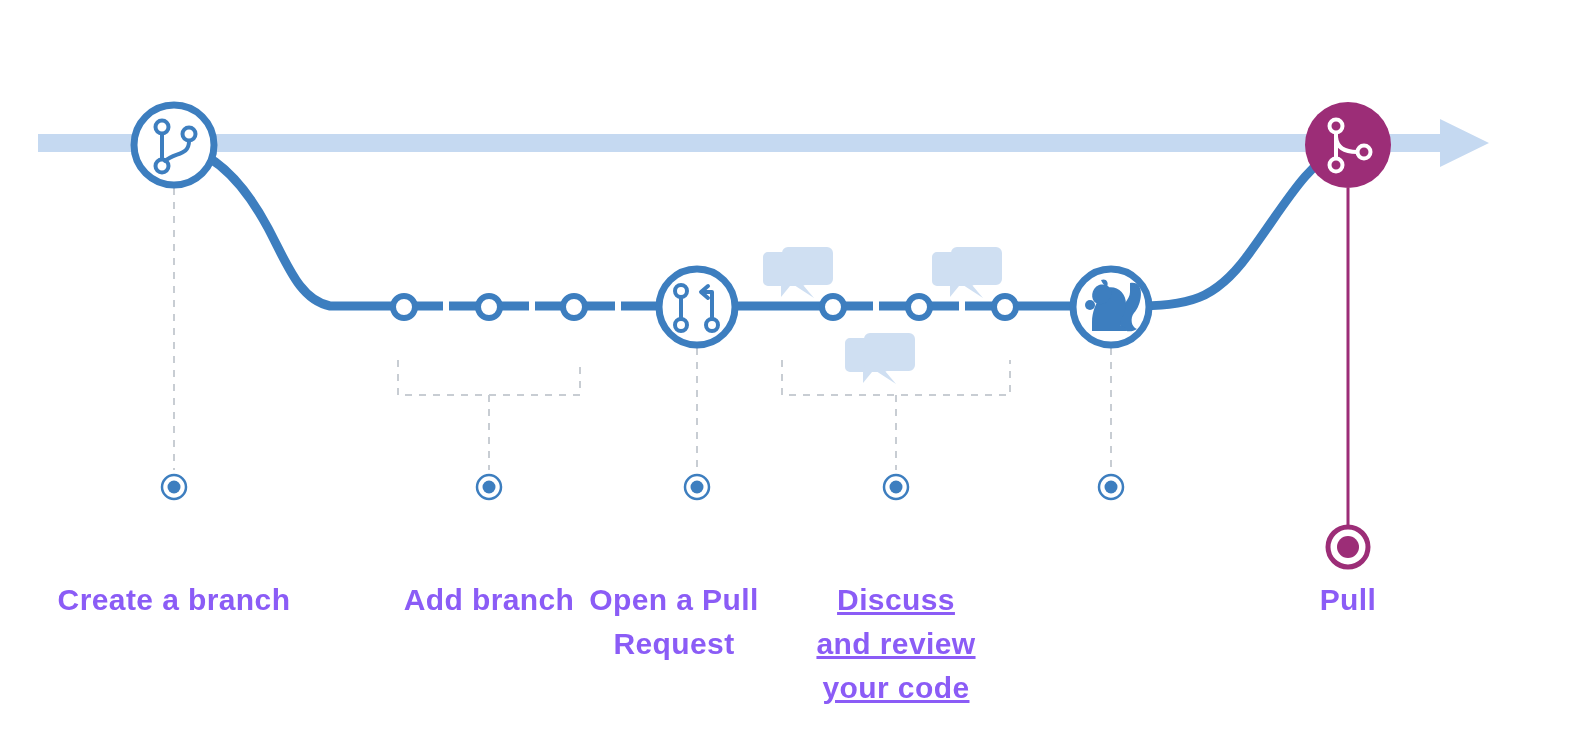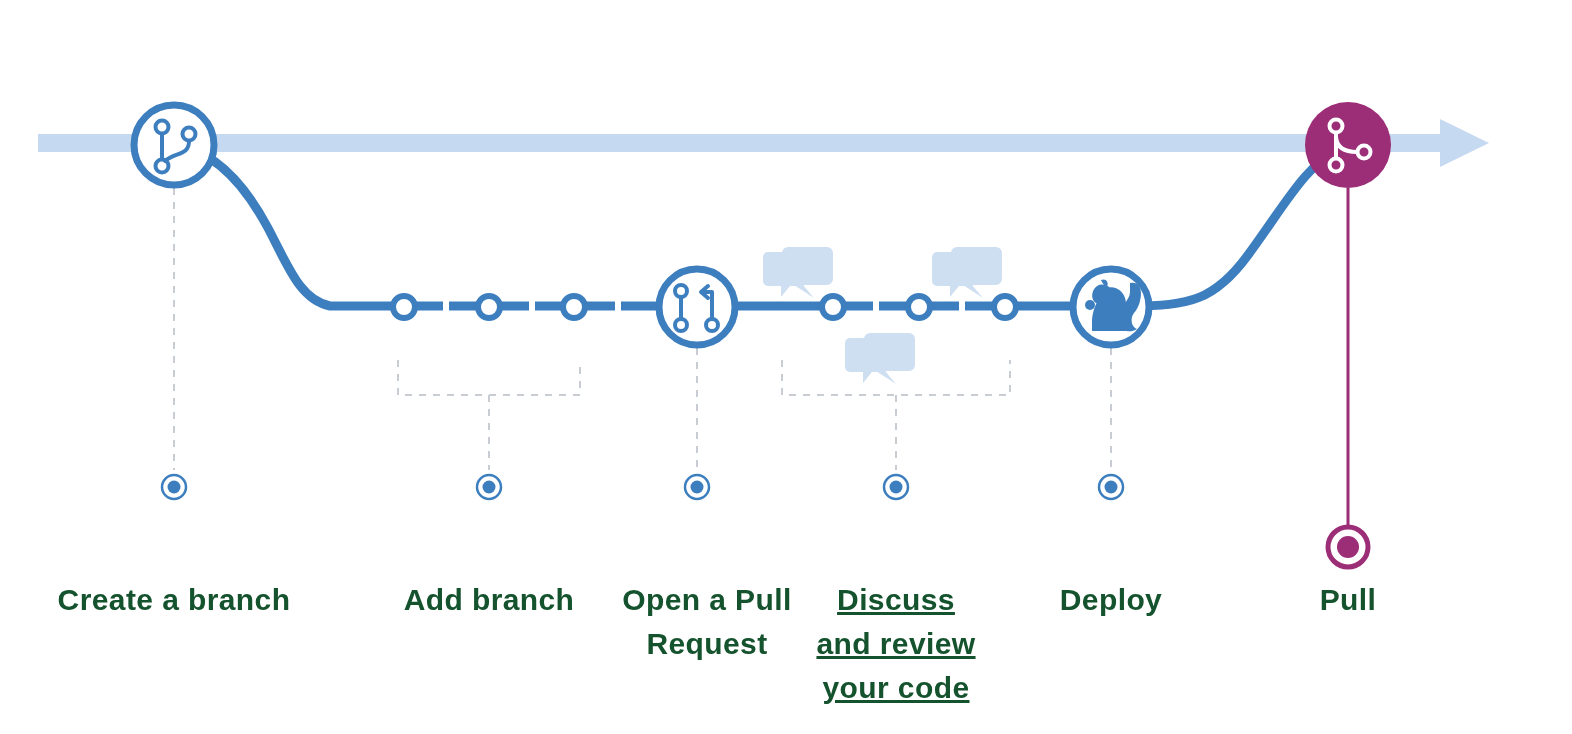--- a/index.html
+++ b/index.html
@@ -24,21 +24,21 @@
     position: absolute;
     left: 0;
     top: 0;
     width: 1572px;
     height: 734px;
     display: block;
   }
   .step-label {
     position: absolute;
     text-align: center;
-    color: #14532d;
+    color: #8b5cf6;
     font-family: "Liberation Sans", sans-serif;
     font-size: 30px;
     font-weight: 700;
     line-height: 44px;
     letter-spacing: 0.4px;
     white-space: pre-line;
   }
 </style>
 </head>
 <body>
@@ -198,21 +198,20 @@
         <path d="M 1336,137 C 1337,149 1347,152 1357,152" stroke-width="4" stroke-linecap="round"></path>
       </g>
     </g>
 
   </svg>
 
   <div class="step-label" style="left:24px; top:578px; width:300px;">Create a branch</div>
 
   <div class="step-label" style="left:369px; top:578px; width:240px;">Add branch</div>
 
-  <div class="step-label" style="left:616px; top:578px; width:182px;">Open a Pull Request</div>
+  <div class="step-label" style="left:583px; top:578px; width:182px;">Open a Pull Request</div>
 
   <div class="step-label" style="left:806px; top:578px; width:180px;text-decoration:underline;">Discuss and review your code</div>
 
-  <div class="step-label" style="left:1011px; top:578px; width:200px;">Deploy</div>
 
   <div class="step-label" style="left:1258px; top:578px; width:180px;">Pull</div>
 
 </div>
 
 </body></html>

